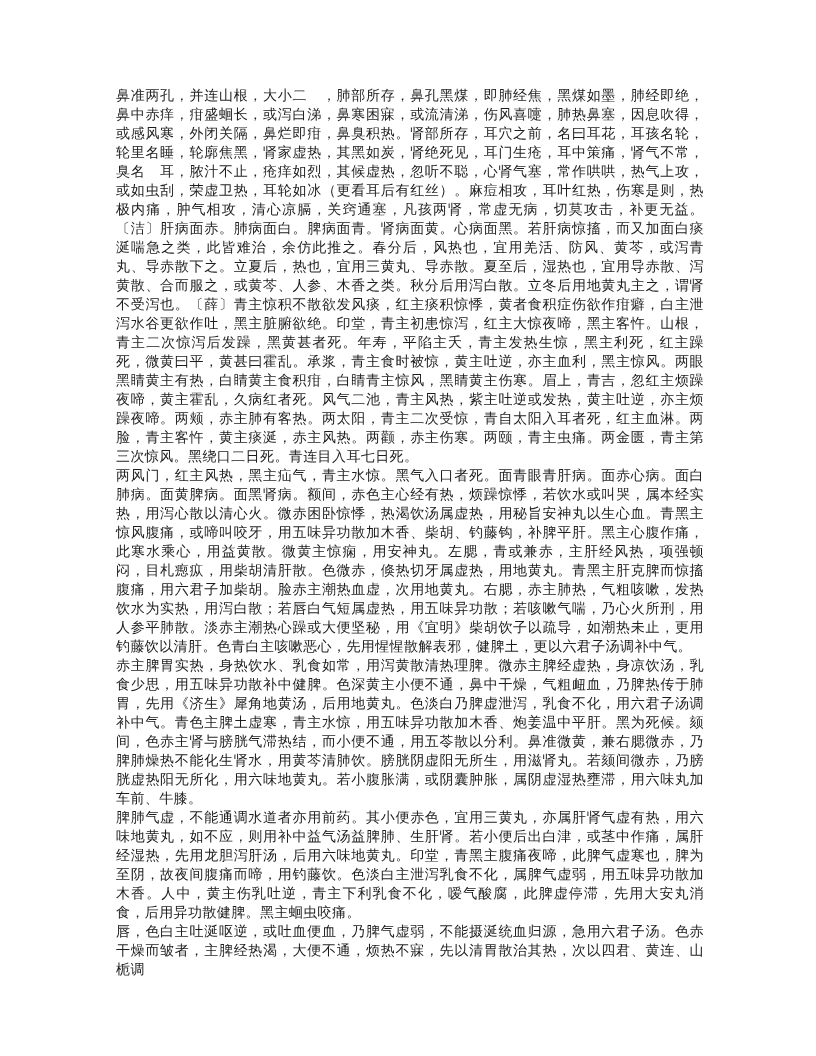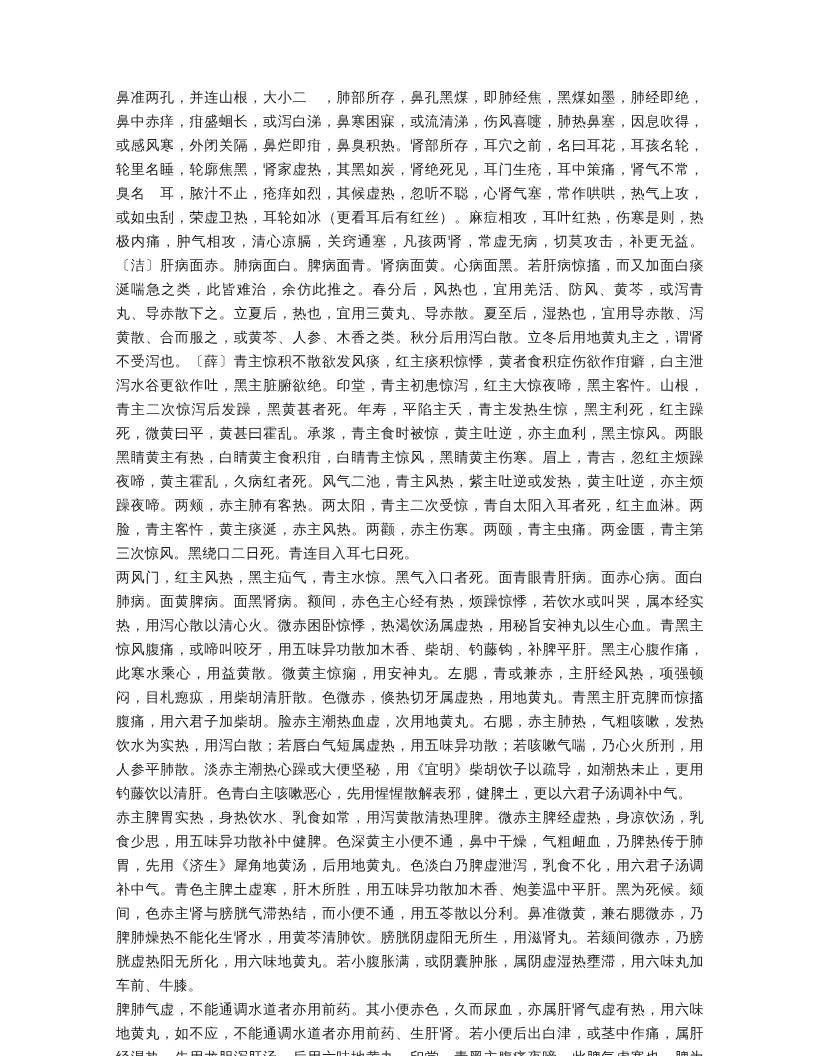--- a/index.html
+++ b/index.html
@@ -20,31 +20,31 @@
     position: absolute;
     top: 86px;
     left: 116px;
     right: 112px;
   }
   .content p {
     margin: 0;
     padding: 0;
     font-family: "Liberation Serif", "DejaVu Serif", serif;
     font-size: 14px;
-    line-height: 24px;
+    line-height: 19px;
     letter-spacing: 0.4px;
     color: #1c1c1c;
     text-align: justify;
     word-break: break-all;
   }
 </style>
 </head>
 <body>
 
 <div class="page">
   <div class="content">
     <p>鼻准两孔，并连山根，大小二　，肺部所存，鼻孔黑煤，即肺经焦，黑煤如墨，肺经即绝，鼻中赤痒，疳盛蛔长，或泻白涕，鼻寒困寐，或流清涕，伤风喜嚏，肺热鼻塞，因息吹得，或感风寒，外闭关隔，鼻烂即疳，鼻臭积热。肾部所存，耳穴之前，名曰耳花，耳孩名轮，轮里名睡，轮廓焦黑，肾家虚热，其黑如炭，肾绝死见，耳门生疮，耳中策痛，肾气不常，臭名　耳，脓汁不止，疮痒如烈，其候虚热，忽听不聪，心肾气塞，常作哄哄，热气上攻，或如虫刮，荣虚卫热，耳轮如冰（更看耳后有红丝）。麻痘相攻，耳叶红热，伤寒是则，热极内痛，肿气相攻，清心凉膈，关窍通塞，凡孩两肾，常虚无病，切莫攻击，补更无益。〔洁〕肝病面赤。肺病面白。脾病面青。肾病面黄。心病面黑。若肝病惊搐，而又加面白痰涎喘急之类，此皆难治，余仿此推之。春分后，风热也，宜用羌活、防风、黄芩，或泻青丸、导赤散下之。立夏后，热也，宜用三黄丸、导赤散。夏至后，湿热也，宜用导赤散、泻黄散、合而服之，或黄芩、人参、木香之类。秋分后用泻白散。立冬后用地黄丸主之，谓肾不受泻也。〔薛〕青主惊积不散欲发风痰，红主痰积惊悸，黄者食积症伤欲作疳癖，白主泄泻水谷更欲作吐，黑主脏腑欲绝。印堂，青主初患惊泻，红主大惊夜啼，黑主客忤。山根，青主二次惊泻后发躁，黑黄甚者死。年寿，平陷主夭，青主发热生惊，黑主利死，红主躁死，微黄曰平，黄甚曰霍乱。承浆，青主食时被惊，黄主吐逆，亦主血利，黑主惊风。两眼黑睛黄主有热，白睛黄主食积疳，白睛青主惊风，黑睛黄主伤寒。眉上，青吉，忽红主烦躁夜啼，黄主霍乱，久病红者死。风气二池，青主风热，紫主吐逆或发热，黄主吐逆，亦主烦躁夜啼。两颊，赤主肺有客热。两太阳，青主二次受惊，青自太阳入耳者死，红主血淋。两脸，青主客忤，黄主痰涎，赤主风热。两颧，赤主伤寒。两颐，青主虫痛。两金匮，青主第三次惊风。黑绕口二日死。青连目入耳七日死。</p>
     <p>两风门，红主风热，黑主疝气，青主水惊。黑气入口者死。面青眼青肝病。面赤心病。面白肺病。面黄脾病。面黑肾病。额间，赤色主心经有热，烦躁惊悸，若饮水或叫哭，属本经实热，用泻心散以清心火。微赤困卧惊悸，热渴饮汤属虚热，用秘旨安神丸以生心血。青黑主惊风腹痛，或啼叫咬牙，用五味异功散加木香、柴胡、钓藤钩，补脾平肝。黑主心腹作痛，此寒水乘心，用益黄散。微黄主惊痫，用安神丸。左腮，青或兼赤，主肝经风热，项强顿闷，目札瘛疭，用柴胡清肝散。色微赤，倏热切牙属虚热，用地黄丸。青黑主肝克脾而惊搐腹痛，用六君子加柴胡。脸赤主潮热血虚，次用地黄丸。右腮，赤主肺热，气粗咳嗽，发热饮水为实热，用泻白散；若唇白气短属虚热，用五味异功散；若咳嗽气喘，乃心火所刑，用人参平肺散。淡赤主潮热心躁或大便坚秘，用《宜明》柴胡饮子以疏导，如潮热未止，更用钓藤饮以清肝。色青白主咳嗽恶心，先用惺惺散解表邪，健脾土，更以六君子汤调补中气。</p>
-    <p>赤主脾胃实热，身热饮水、乳食如常，用泻黄散清热理脾。微赤主脾经虚热，身凉饮汤，乳食少思，用五味异功散补中健脾。色深黄主小便不通，鼻中干燥，气粗衄血，乃脾热传于肺胃，先用《济生》犀角地黄汤，后用地黄丸。色淡白乃脾虚泄泻，乳食不化，用六君子汤调补中气。青色主脾土虚寒，肝木所胜，用五味异功散加木香、炮姜温中平肝。黑为死候。颏间，色赤主肾与膀胱气滞热结，而小便不通，用五苓散以分利。鼻准微黄，兼右腮微赤，乃脾肺燥热不能化生肾水，用黄芩清肺饮。膀胱阴虚阳无所生，用滋肾丸。若颏间微赤，乃膀胱虚热阳无所化，用六味地黄丸。若小腹胀满，或阴囊肿胀，属阴虚湿热壅滞，用六味丸加车前、牛膝。</p>
-    <p>脾肺气虚，不能通调水道者亦用前药。其小便赤色，久而尿血，亦属肝肾气虚有热，用六味地黄丸，如不应，不能通调水道者亦用前药、生肝肾。若小便后出白津，或茎中作痛，属肝经湿热，先用龙胆泻肝汤，后用六味地黄丸。印堂，青黑主腹痛夜啼，此脾气虚寒也，脾为至阴，故夜间腹痛而啼，用钓藤饮。色淡白主泄泻乳食不化，属脾气虚弱，用五味异功散加木香。人中，黄主伤乳吐逆，青主下利乳食不化，嗳气酸腐，此脾虚停滞，先用大安丸消食，后用异功散健脾。黑主蛔虫咬痛。</p>
+    <p>赤主脾胃实热，身热饮水、乳食如常，用泻黄散清热理脾。微赤主脾经虚热，身凉饮汤，乳食少思，用五味异功散补中健脾。色深黄主小便不通，鼻中干燥，气粗衄血，乃脾热传于肺胃，先用《济生》犀角地黄汤，后用地黄丸。色淡白乃脾虚泄泻，乳食不化，用六君子汤调补中气。青色主脾土虚寒，青主水惊，用五味异功散加木香、炮姜温中平肝。黑为死候。颏间，色赤主肾与膀胱气滞热结，而小便不通，用五苓散以分利。鼻准微黄，兼右腮微赤，乃脾肺燥热不能化生肾水，用黄芩清肺饮。膀胱阴虚阳无所生，用滋肾丸。若颏间微赤，乃膀胱虚热阳无所化，用六味地黄丸。若小腹胀满，或阴囊肿胀，属阴虚湿热壅滞，用六味丸加车前、牛膝。</p>
+    <p>脾肺气虚，不能通调水道者亦用前药。其小便赤色，宜用三黄丸，亦属肝肾气虚有热，用六味地黄丸，如不应，则用补中益气汤益脾肺、生肝肾。若小便后出白津，或茎中作痛，属肝经湿热，先用龙胆泻肝汤，后用六味地黄丸。印堂，青黑主腹痛夜啼，此脾气虚寒也，脾为至阴，故夜间腹痛而啼，用钓藤饮。色淡白主泄泻乳食不化，属脾气虚弱，用五味异功散加木香。人中，黄主伤乳吐逆，青主下利乳食不化，嗳气酸腐，此脾虚停滞，先用大安丸消食，后用异功散健脾。黑主蛔虫咬痛。</p>
     <p>唇，色白主吐涎呕逆，或吐血便血，乃脾气虚弱，不能摄涎统血归源，急用六君子汤。色赤干燥而皱者，主脾经热渴，大便不通，烦热不寐，先以清胃散治其热，次以四君、黄连、山栀调</p>
   </div>
 </div>
 
 </body></html>

